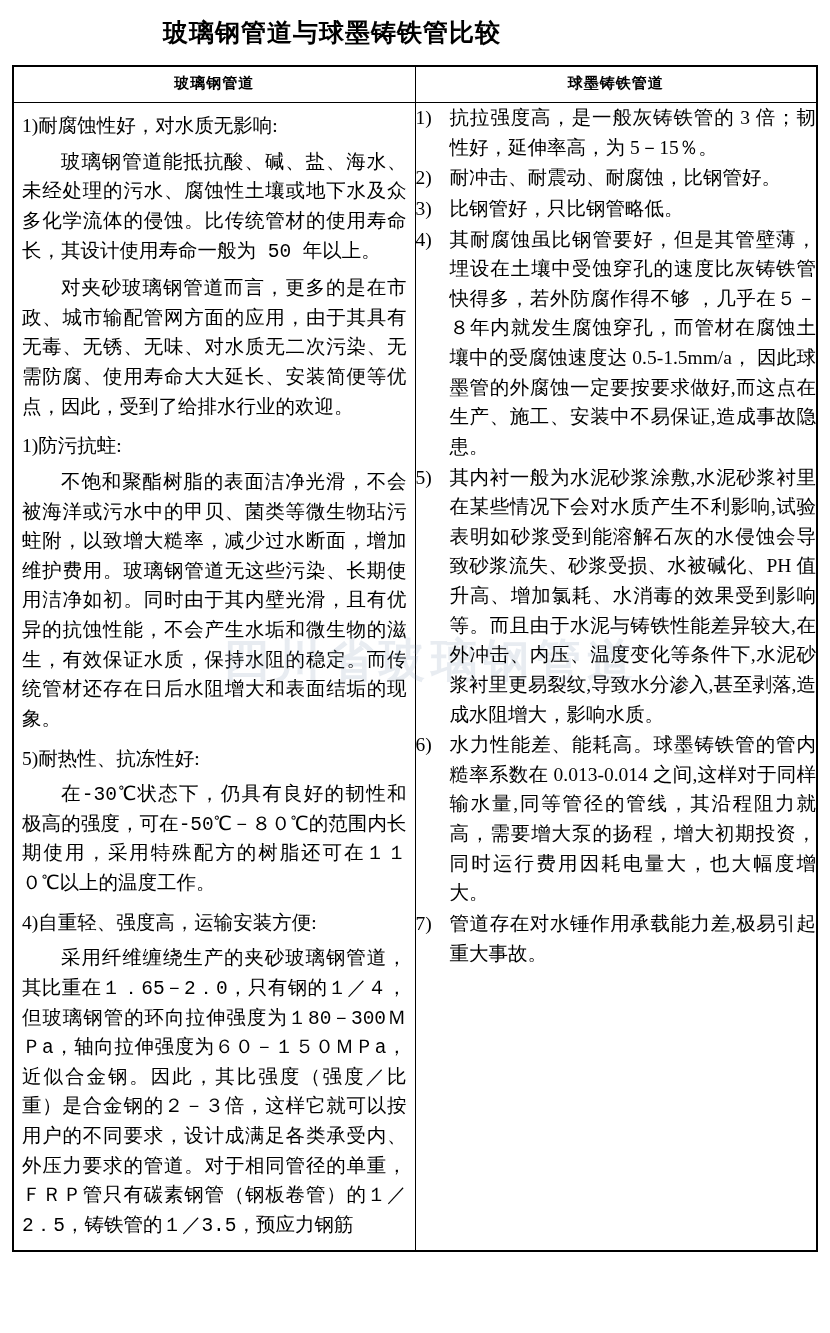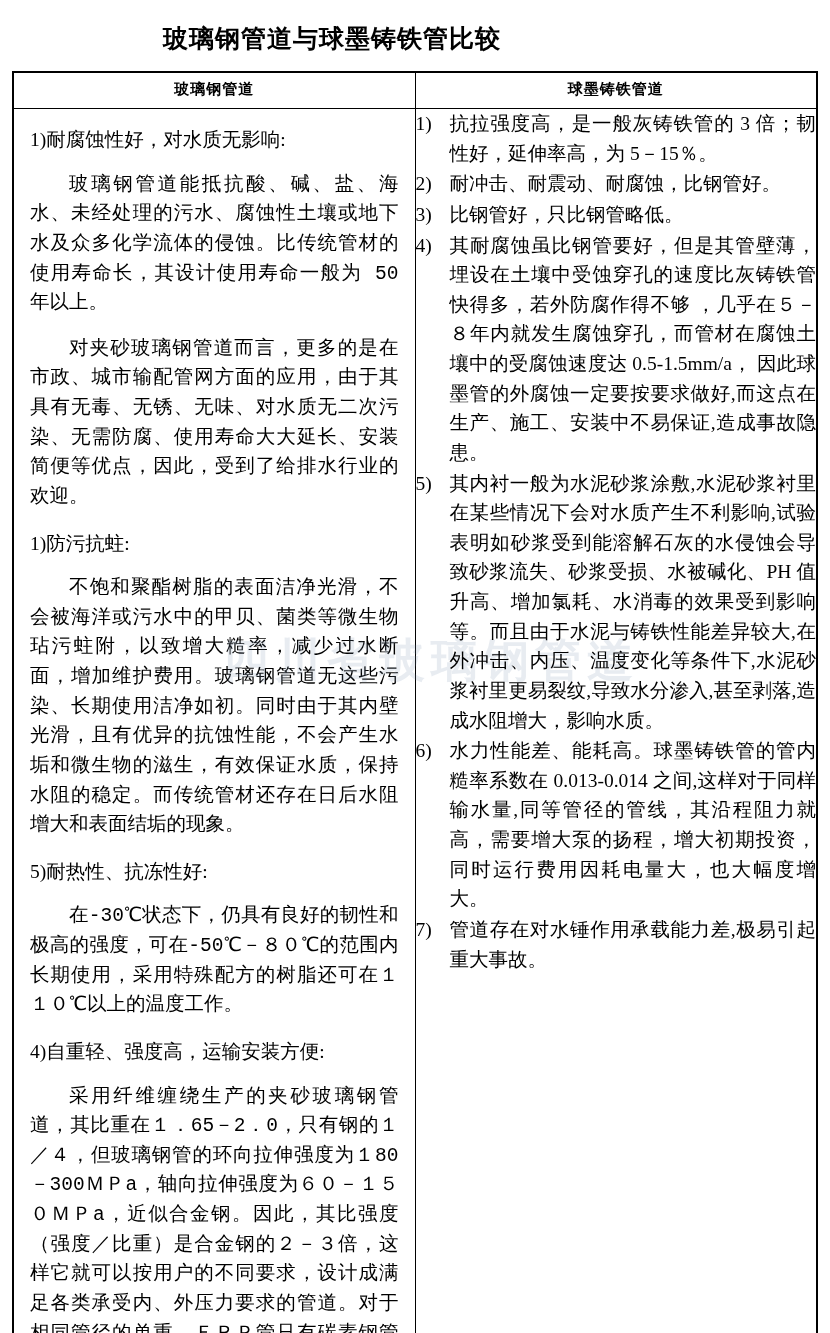--- a/index.html
+++ b/index.html
@@ -13,21 +13,21 @@
     font-family: "Liberation Serif", "DejaVu Serif", serif;
     color: #000000;
     position: relative;
     overflow: hidden;
   }
   .page {
     width: 664px;
     height: 1333px;
     position: relative;
     box-sizing: border-box;
-    padding: 8px 12px;
+    padding: 2px 12px;
   }
   .doc-title {
     text-align: center;
     font-size: 25px;
     font-weight: bold;
     letter-spacing: 1px;
     padding: 14px 0 16px 0;
     font-family: "Liberation Serif", "DejaVu Serif", serif;
   }
   table.compare {
@@ -56,21 +56,21 @@
   .col-right { width: 50%; }
 
   
   .lblock {
     font-size: 19.5px;
     line-height: 1.52;
     text-align: justify;
     text-justify: inter-ideograph;
   }
   .lblock p {
-    margin: 16px;
+    margin: 8px;
     padding: 0;
   }
   .lblock p.ind {
     text-indent: 2em;
     font-family: Liberation Mono, monospace;
   }
 
   
   ol.rlist {
     list-style: none;

